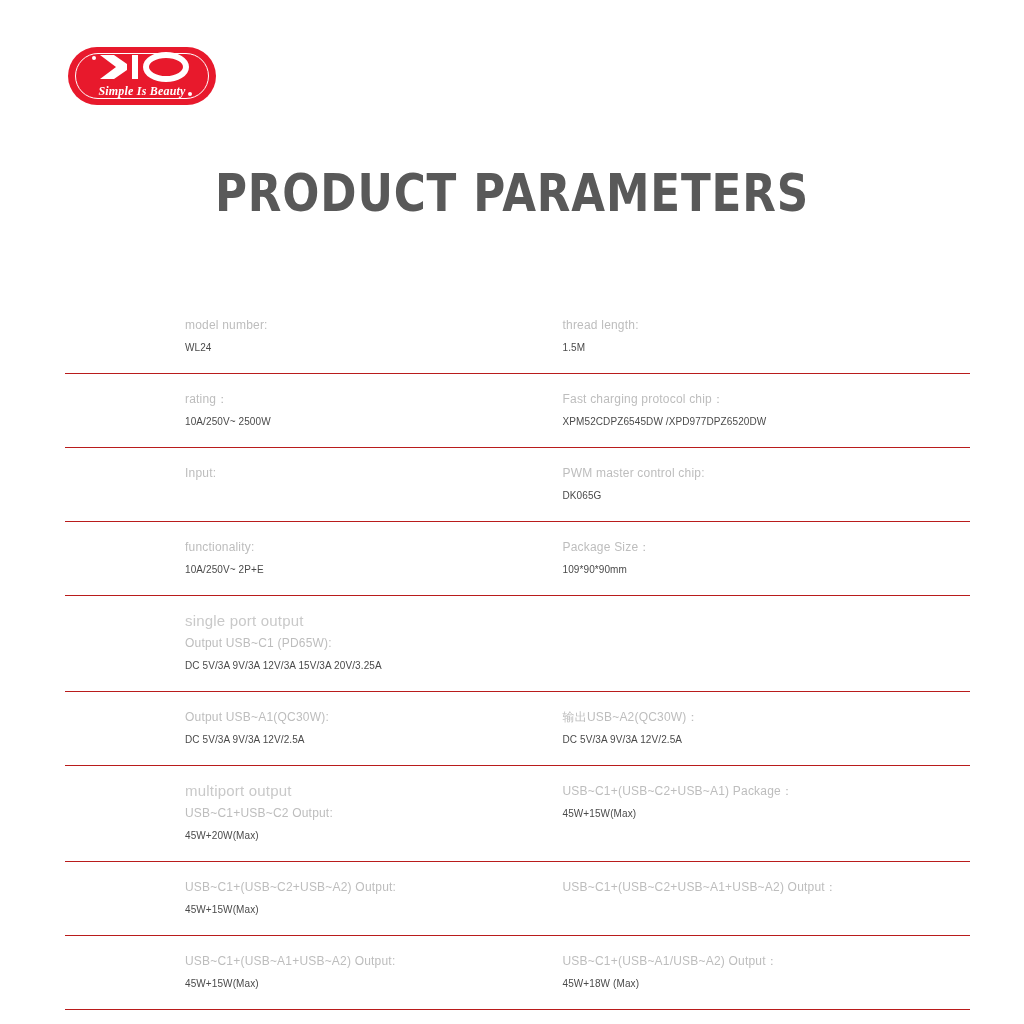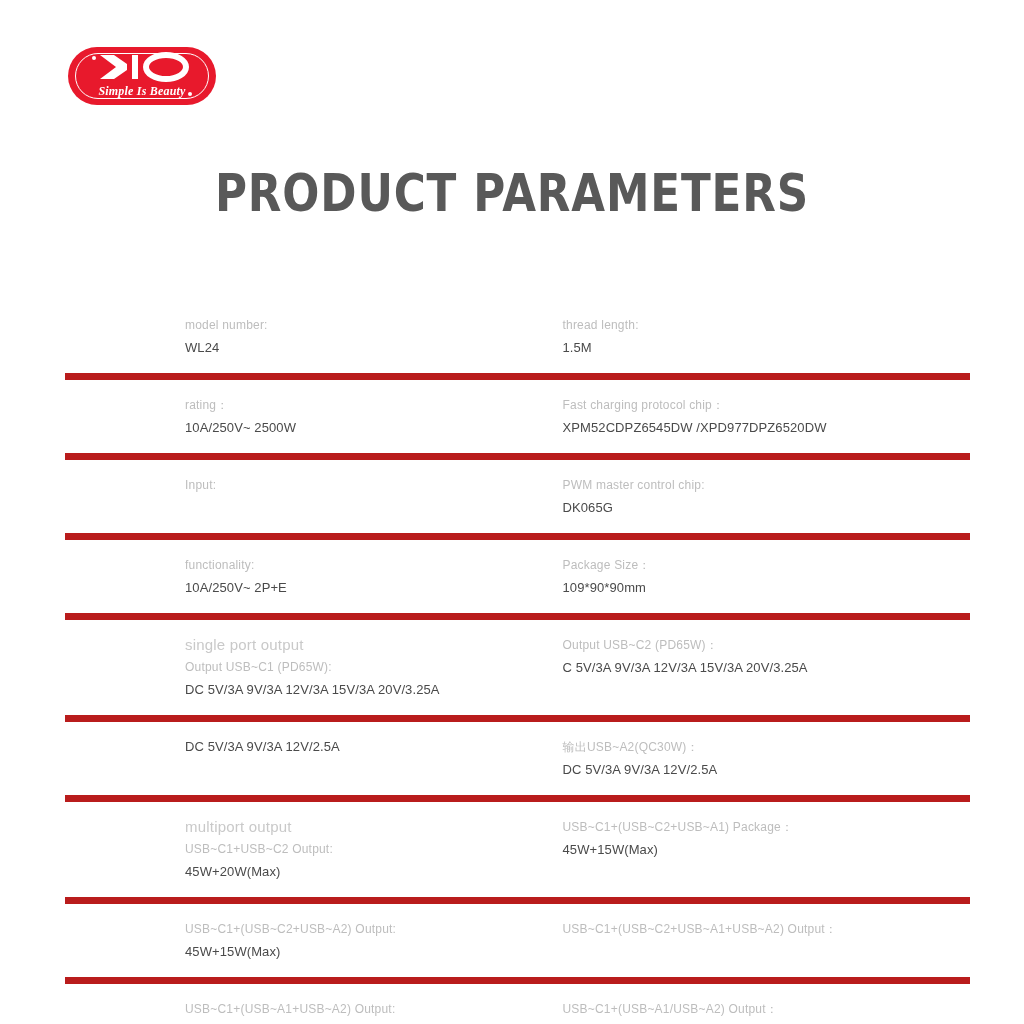--- a/index.html
+++ b/index.html
@@ -103,21 +103,21 @@
 
   
   .spec-table {
     position: absolute;
     left: 65px;
     top: 300px;
     width: 905px;
   }
   .spec-row {
     position: relative;
-    border-bottom: 7px solid #b91c1c;
+    border-bottom: 1px solid #b91c1c;
     padding: 0;
     box-sizing: border-box;
     display: flex;
   }
   .spec-row.last {
     width: 885px;
   }
   .spec-cell {
     box-sizing: border-box;
     padding-left: 120px;
@@ -138,21 +138,21 @@
     white-space: nowrap;
   }
   .spec-label {
     font-size: 12px;
     color: #bdbdbd;
     line-height: 23px;
     letter-spacing: 0.2px;
     white-space: nowrap;
   }
   .spec-value {
-    font-size: 13px;
+    font-size: 10px;
     color: #4a4a4a;
     line-height: 22px;
     letter-spacing: 0.1px;
     white-space: nowrap;
   }
 </style>
 </head>
 <body>
 
 <div class="page">
@@ -213,27 +213,24 @@
           <div class="spec-label">Package Size：</div>
           <div class="spec-value">109*90*90mm</div>
         </div>
       </div>
       <div class="spec-row">
         <div class="spec-cell">
           <div class="section-label">single port output</div>
           <div class="spec-label">Output USB~C1 (PD65W):</div>
           <div class="spec-value">DC 5V/3A 9V/3A 12V/3A 15V/3A 20V/3.25A</div>
         </div>
-        <div class="spec-cell right">
-          <div class="spec-label">Output USB~C2 (PD65W)：</div>
-          <div class="spec-value">C 5V/3A 9V/3A 12V/3A 15V/3A 20V/3.25A</div>
-        </div>
-      </div>
-      <div class="spec-row">
-        <div class="spec-cell">
+      </div>
+      <div class="spec-row">
+        <div class="spec-cell">
+          <div class="spec-label">Output USB~A1(QC30W):</div>
           <div class="spec-value">DC 5V/3A  9V/3A  12V/2.5A</div>
         </div>
         <div class="spec-cell right">
           <div class="spec-label">输出USB~A2(QC30W)：</div>
           <div class="spec-value">DC 5V/3A  9V/3A  12V/2.5A</div>
         </div>
       </div>
       <div class="spec-row">
         <div class="spec-cell">
           <div class="section-label">multiport output</div>

